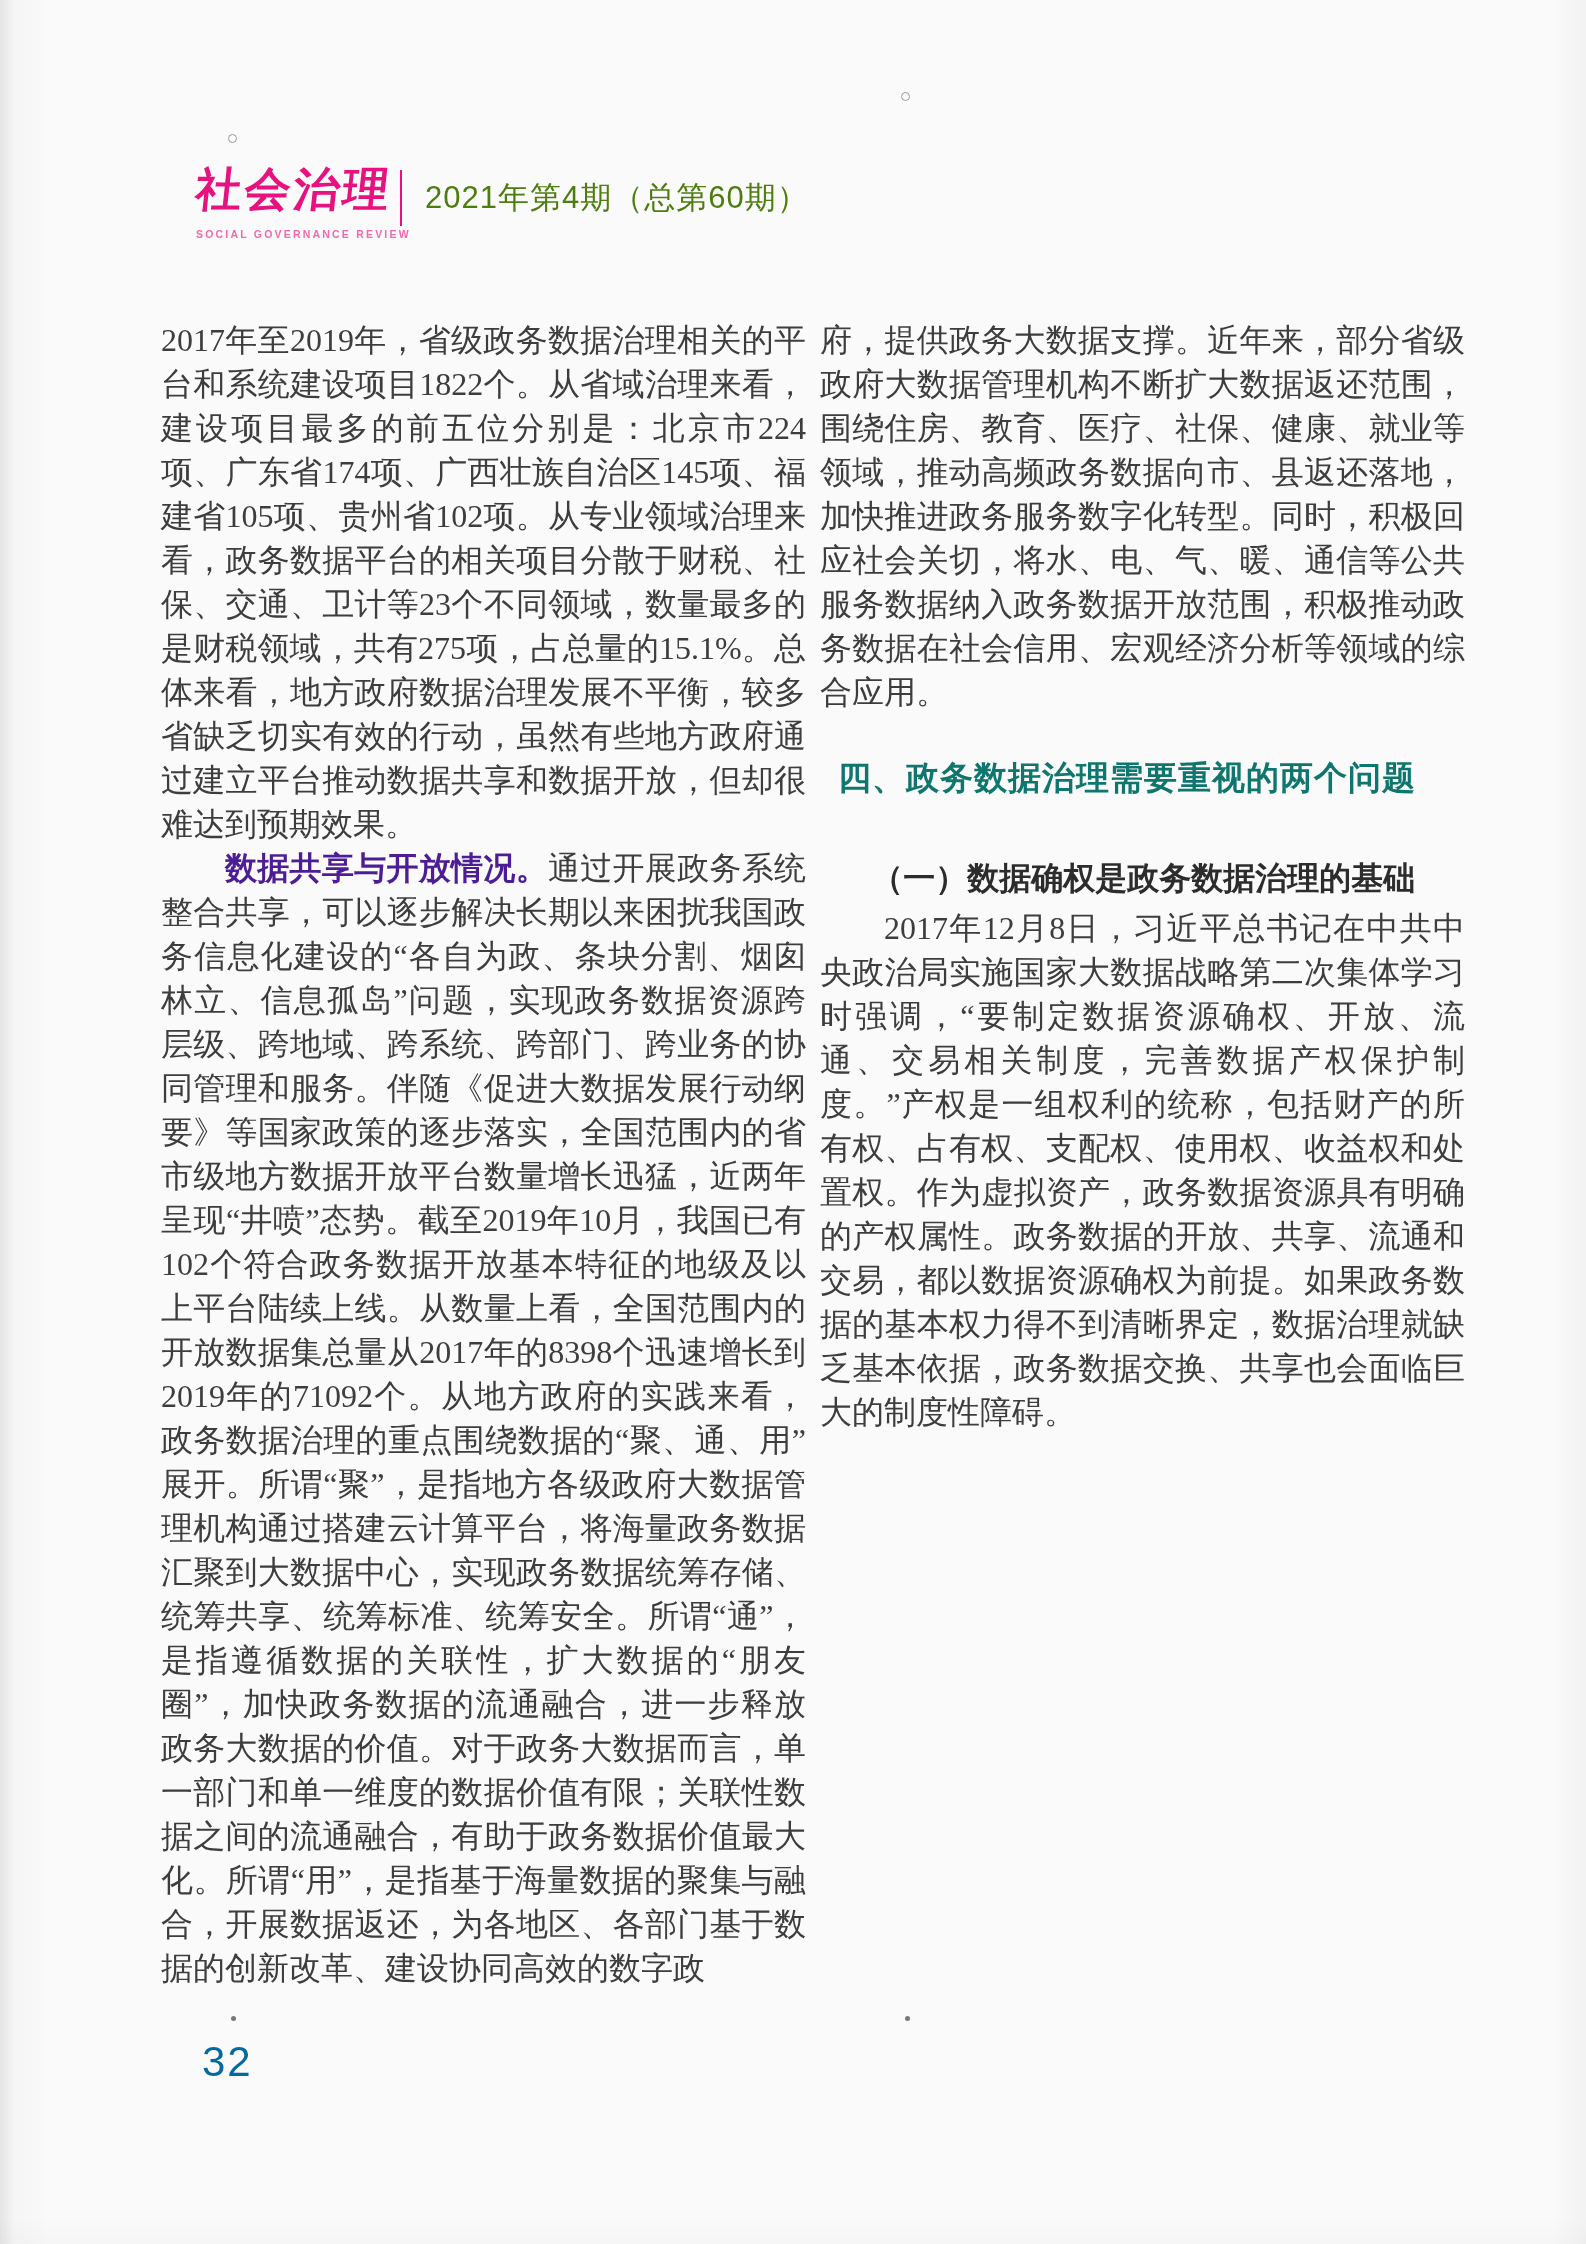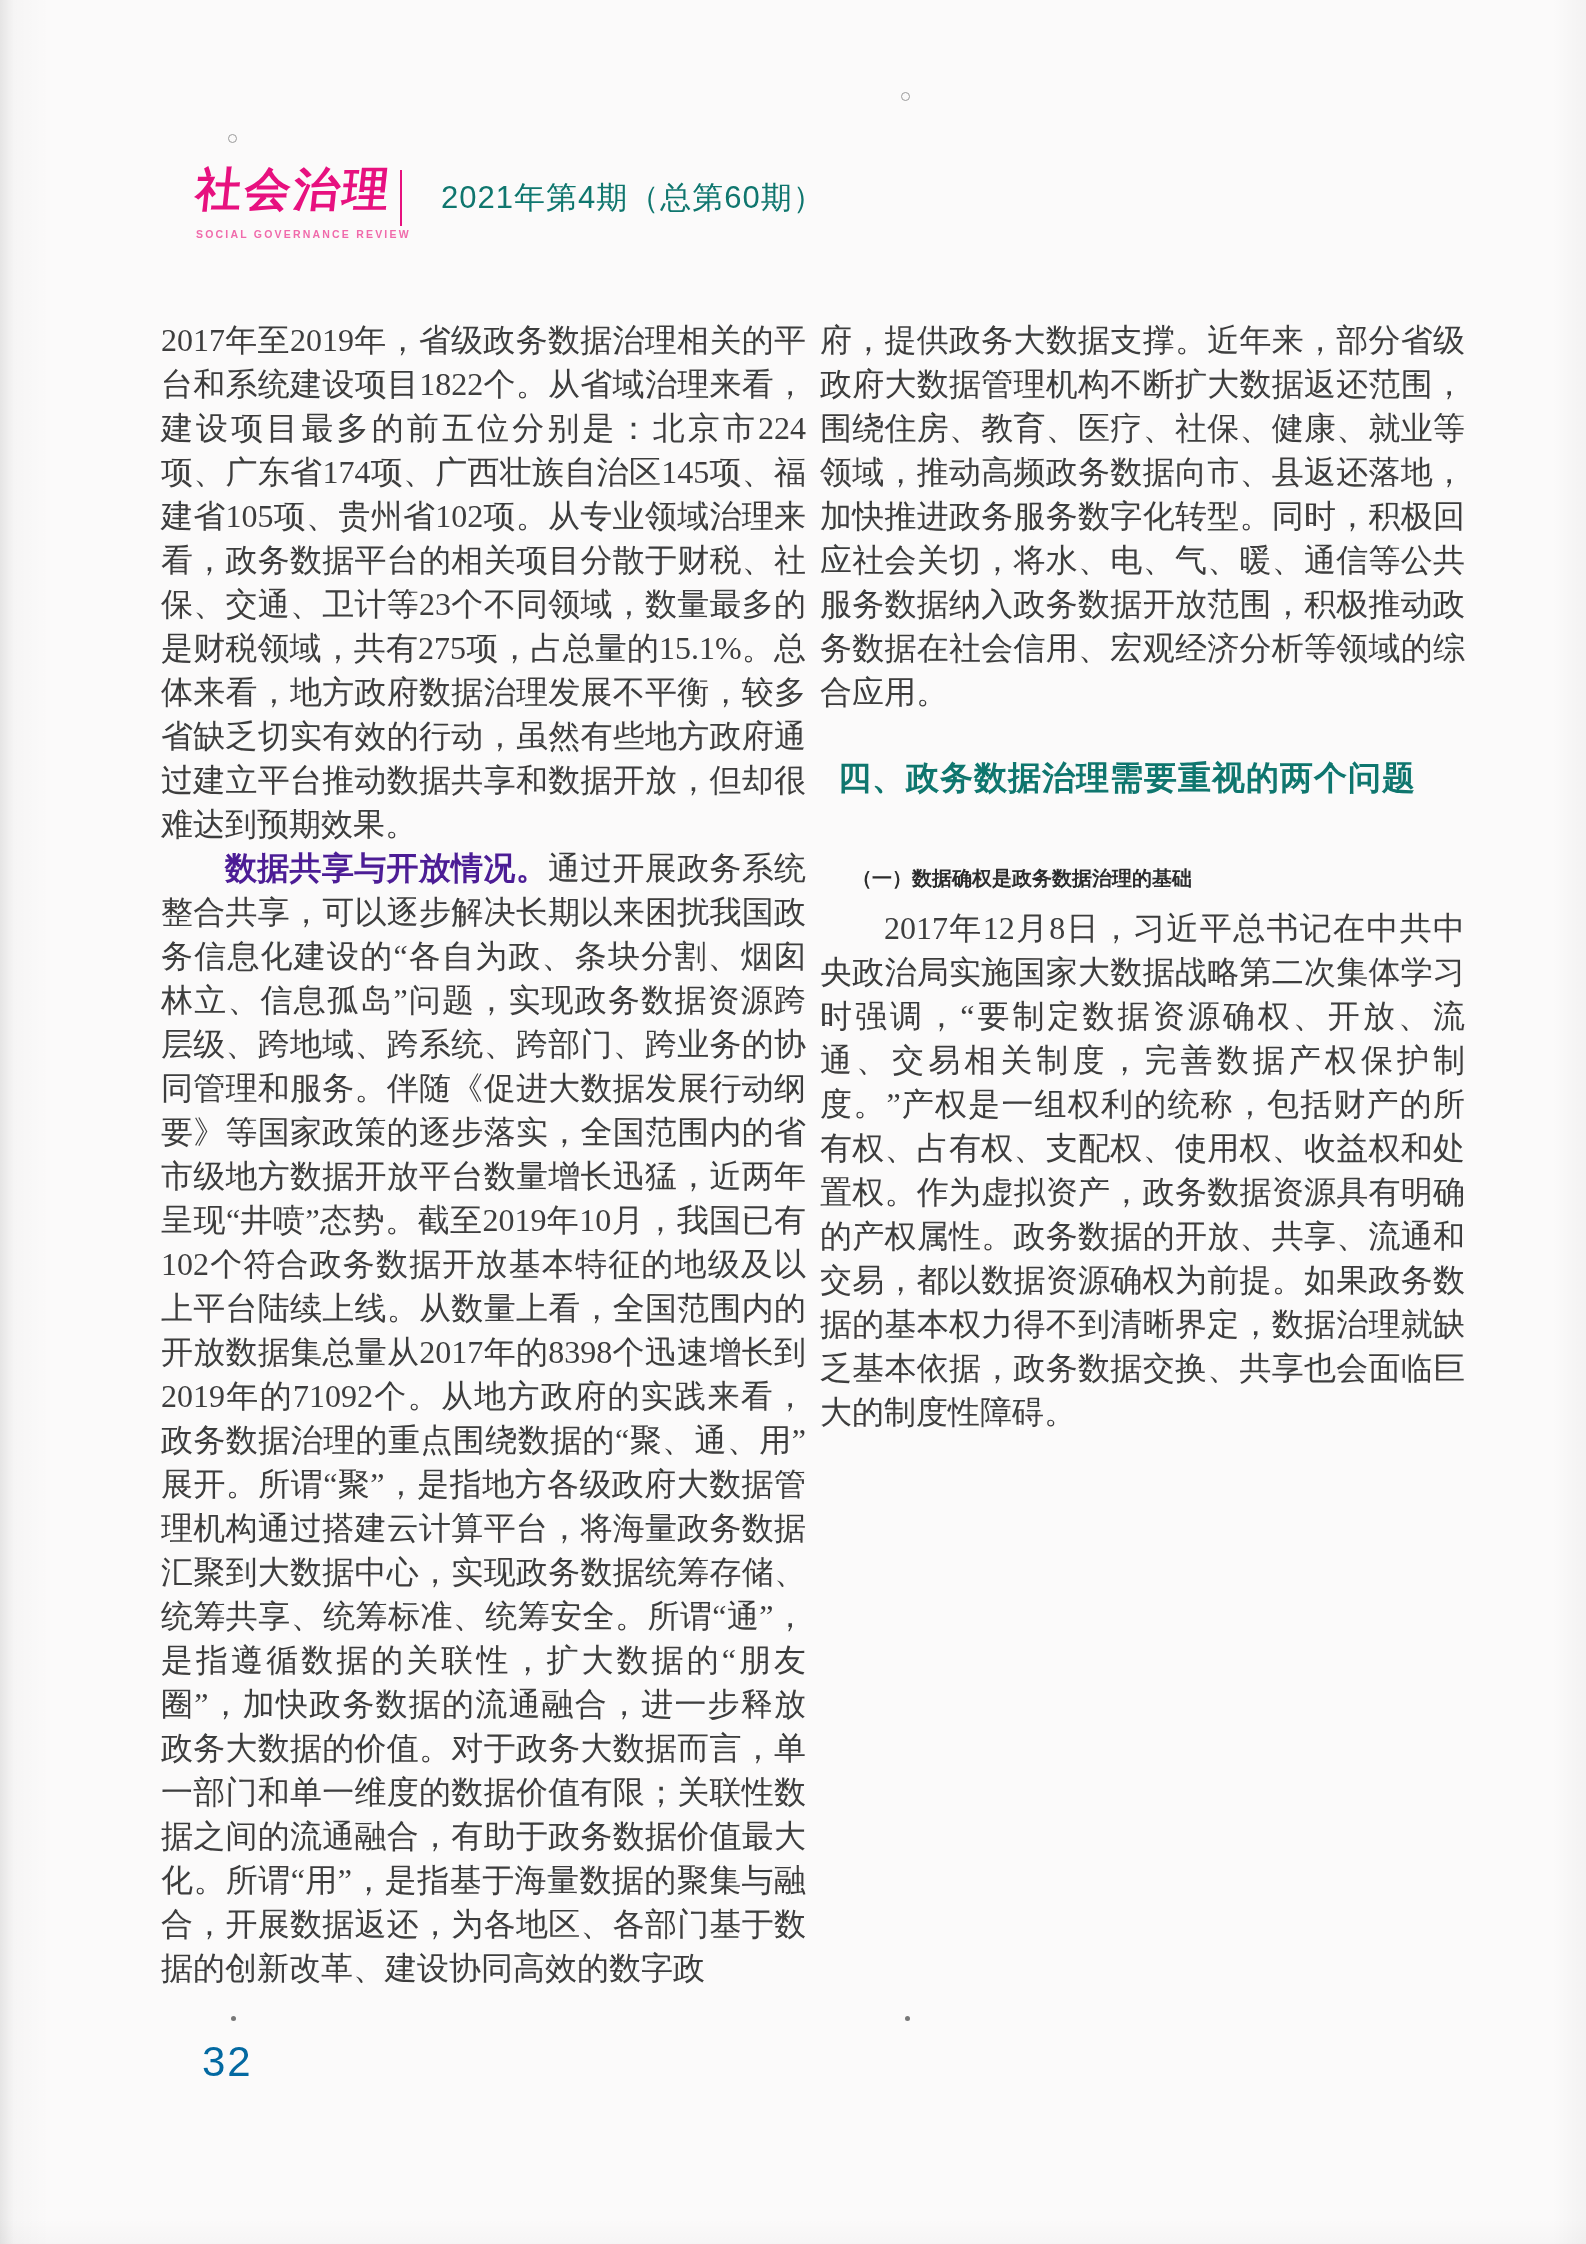--- a/index.html
+++ b/index.html
@@ -33,21 +33,21 @@
     font-size:10.5px;font-weight:bold;letter-spacing:2.2px;
     color:#f06aab;margin-top:16px;
   }
   .header-divider{
     position:absolute;left:400px;top:170px;
     width:2px;height:56px;background:#e7117f;
   }
   .issue-info{
     position:absolute;left:425px;top:182px;
     font-family:"Liberation Sans", sans-serif;
-    font-size:31px;line-height:1;color:#0f766e;letter-spacing:1px;margin-left:16px;
+    font-size:31px;line-height:1;color:#4d7c0f;letter-spacing:1px;
   }
 
   
   .col{
     position:absolute;top:318px;width:645px;
     font-size:32px;line-height:44px;
     text-align:justify;text-justify:inter-ideograph;
     color:#3d3d3d;
   }
   .col-left{left:161px;}
@@ -57,21 +57,21 @@
   .col strong{font-weight:700;color:#4c1d95;}
 
   h2.section-heading{
     font-family:"Liberation Sans", sans-serif;
     font-size:33px;line-height:44px;font-weight:bold;color:#0f766e;
     margin:42px 0 56px;padding-left:18px;letter-spacing:1px;
     text-align:left;text-indent:0;
   }
   h3.subsection-heading{
     font-family:"Liberation Sans", sans-serif;
-    font-size:20px;line-height:44px;font-weight:bold;color:#2c2c2c;
+    font-size:32px;line-height:44px;font-weight:bold;color:#2c2c2c;
     margin:46px 0 6px;text-indent:1.6em;text-align:left;
   }
 
   
   .page-number{
     position:absolute;left:202px;top:2038px;
     font-family:"Liberation Sans", sans-serif;
     font-size:42px;color:#0369a1;letter-spacing:2px;
   }
 

